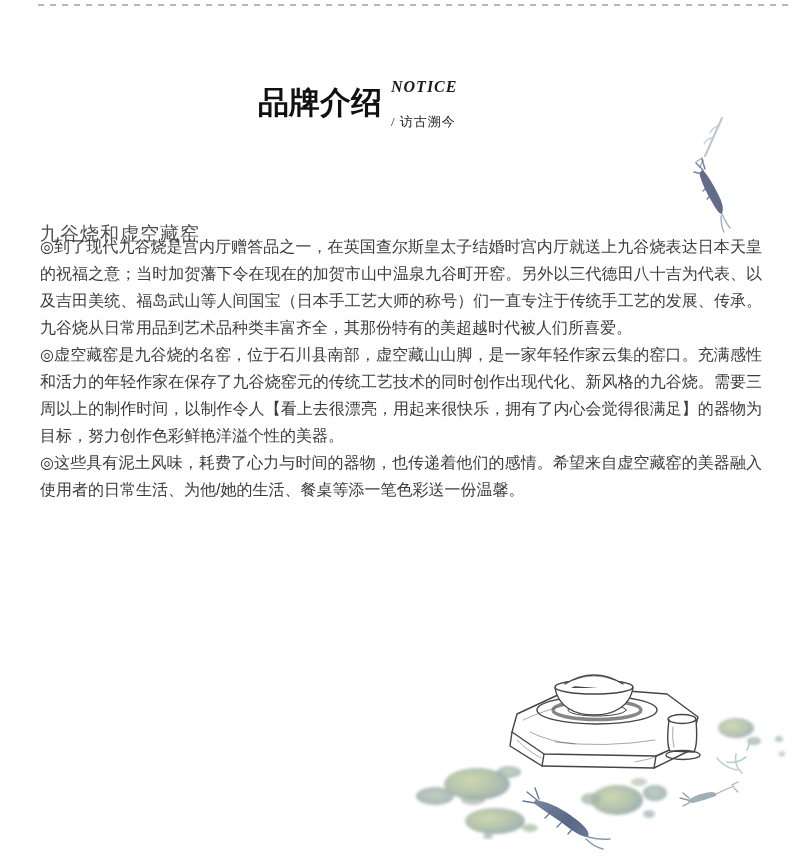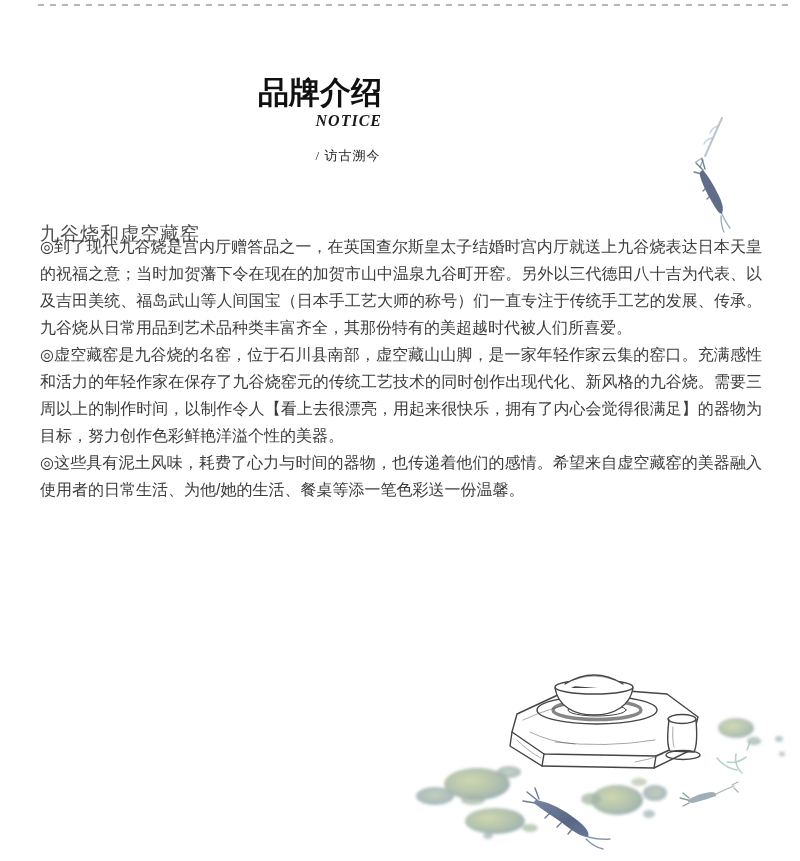--- a/index.html
+++ b/index.html
@@ -12,21 +12,21 @@
     overflow:hidden;
     font-family:"Liberation Sans","DejaVu Sans",sans-serif;
   }
   .top-dash {
     position:absolute; left:38px; top:4px;
     width:752px; height:2px;
     background:repeating-linear-gradient(90deg,#b6b6b6 0 6px,transparent 6px 12px);
   }
   .header {
     position:absolute; left:258px; top:76px;
-    display:flex; align-items:flex-end;flex-direction:column;
+    display:flex; align-items:center;
   }
   .header .title {
     font-family:"Liberation Serif","DejaVu Serif",serif;
     font-weight:bold; font-size:31px; color:#101010;
     line-height:1.1; letter-spacing:0px; white-space:nowrap;
   }
   .header .title-side { margin-left:9px; padding-top:3px; }
   .header .notice {
     font-family:Liberation Serif, serif;
     font-style:italic; font-weight:bold; font-size:16px; color:#1a1a1a;

